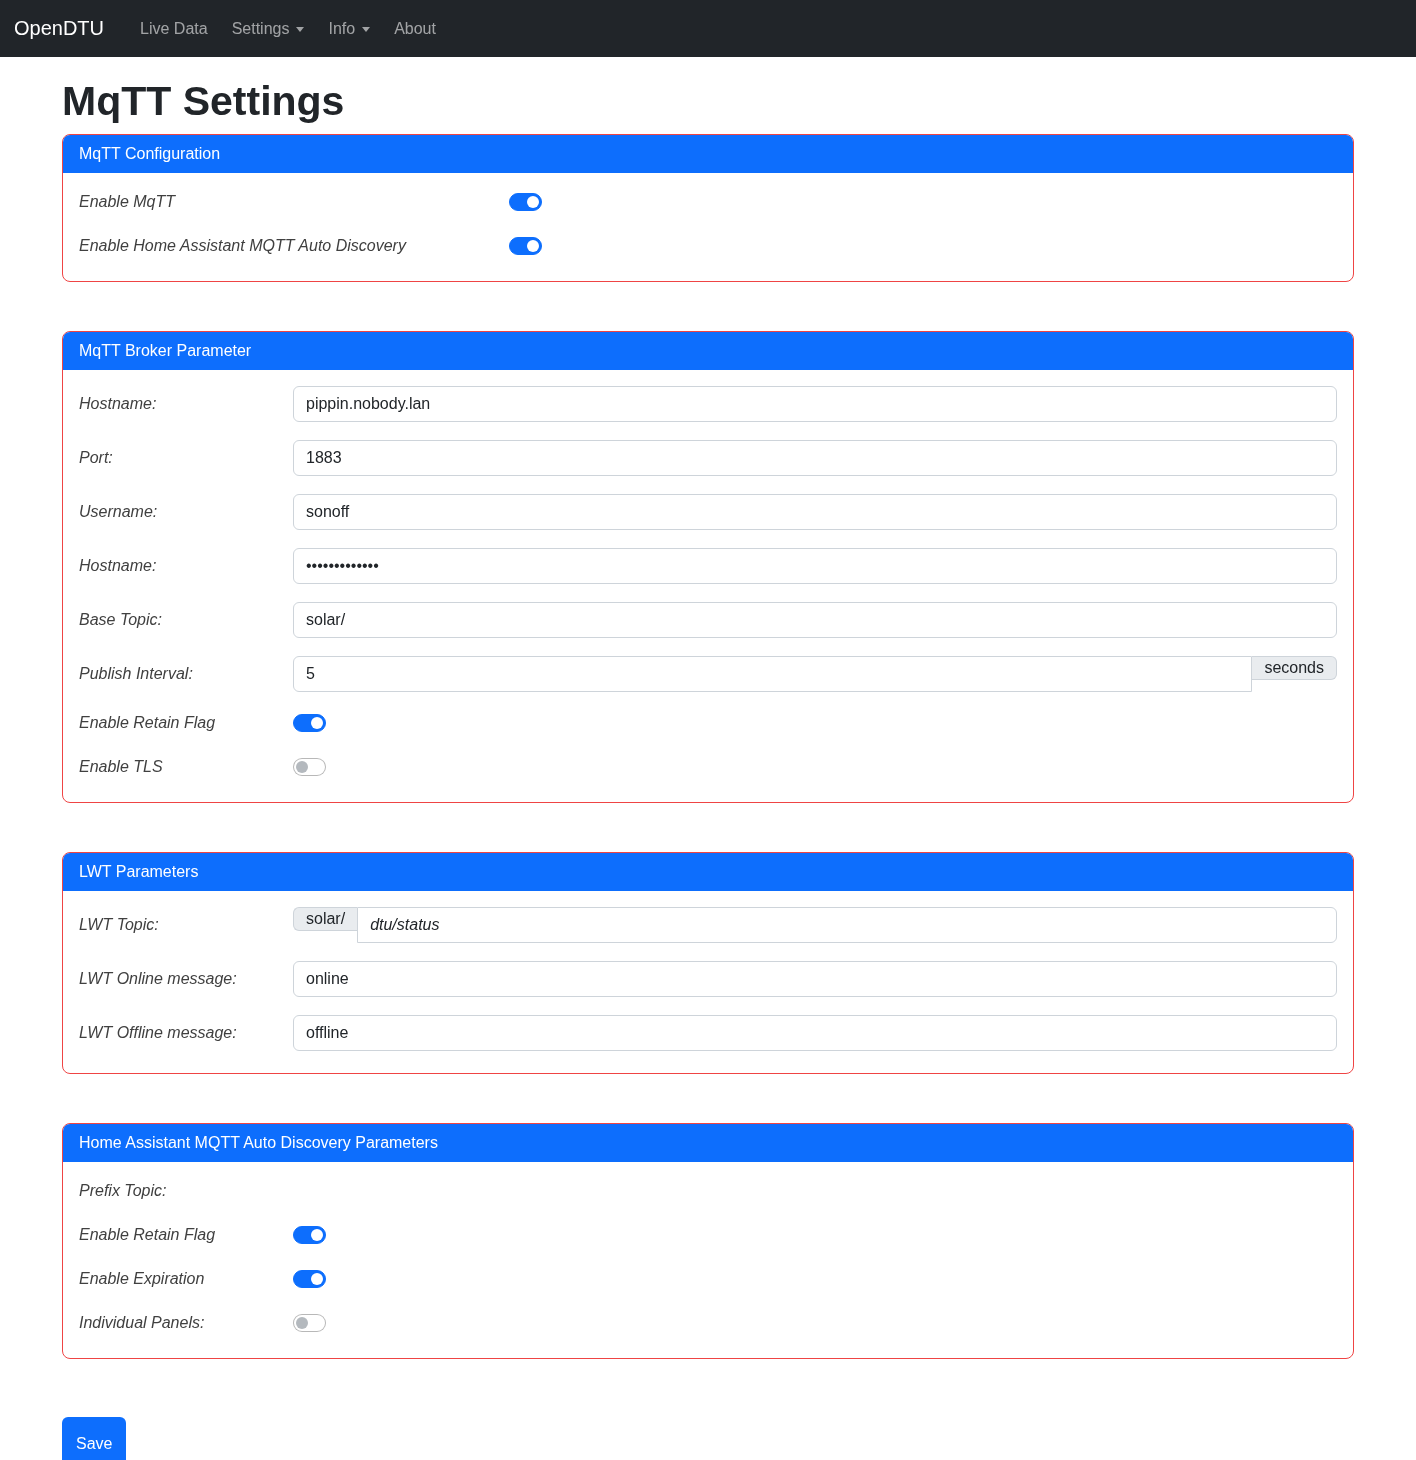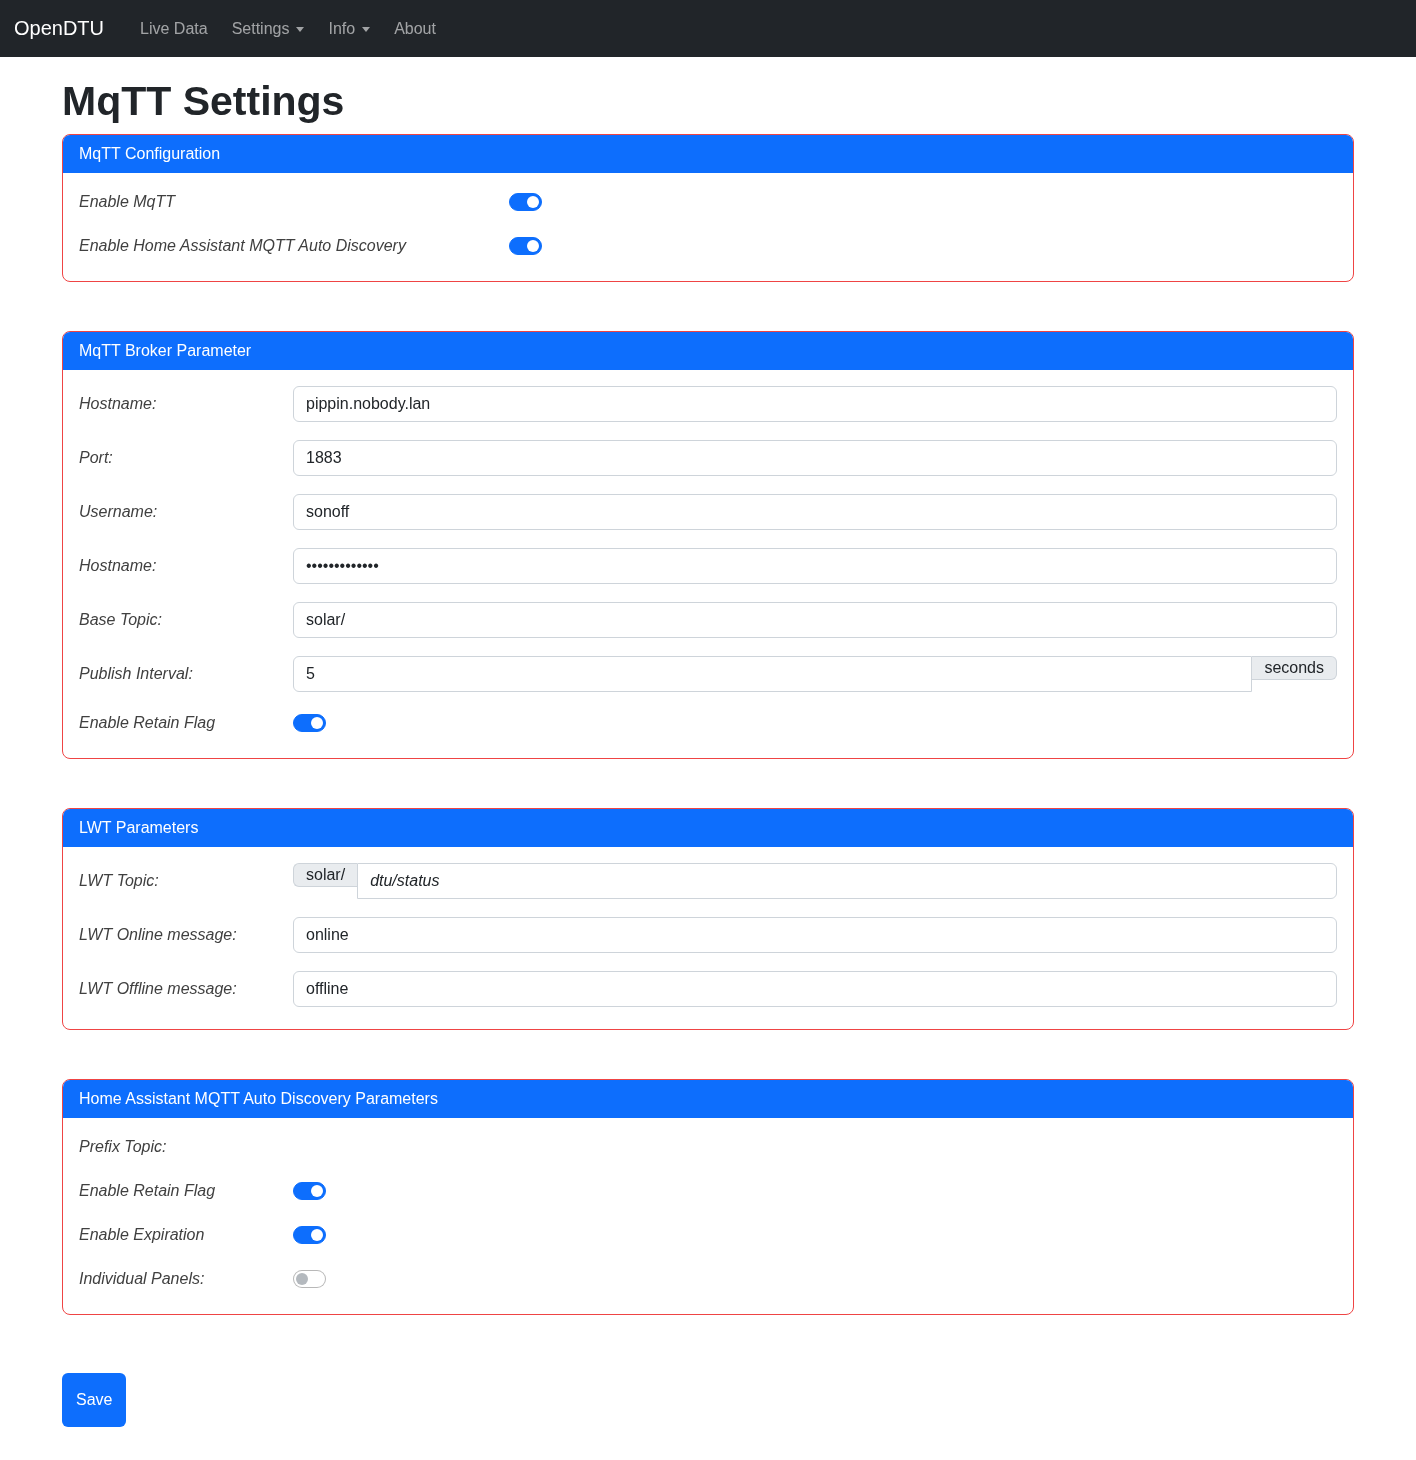--- a/index.html
+++ b/index.html
@@ -234,20 +234,26 @@
           <input type="text" class="text-input grouped-left" value="5" style="">
           <span class="addon addon-right">seconds</span>
         </div>
       </div>
       <div class="form-row">
         <label class="form-label">Enable Retain Flag</label>
         <div class="control">
           <span class="switch" data-state="on"></span>
         </div>
       </div>
+      <div class="form-row">
+        <label class="form-label">Enable TLS</label>
+        <div class="control">
+          <span class="switch" data-state="off"></span>
+        </div>
+      </div>
     </div>
   </div>
 
   
   <div class="card">
     <div class="card-header">LWT Parameters</div>
     <div class="card-body">
       <div class="form-row">
         <label class="form-label">LWT Topic:</label>
         <div class="input-group">

